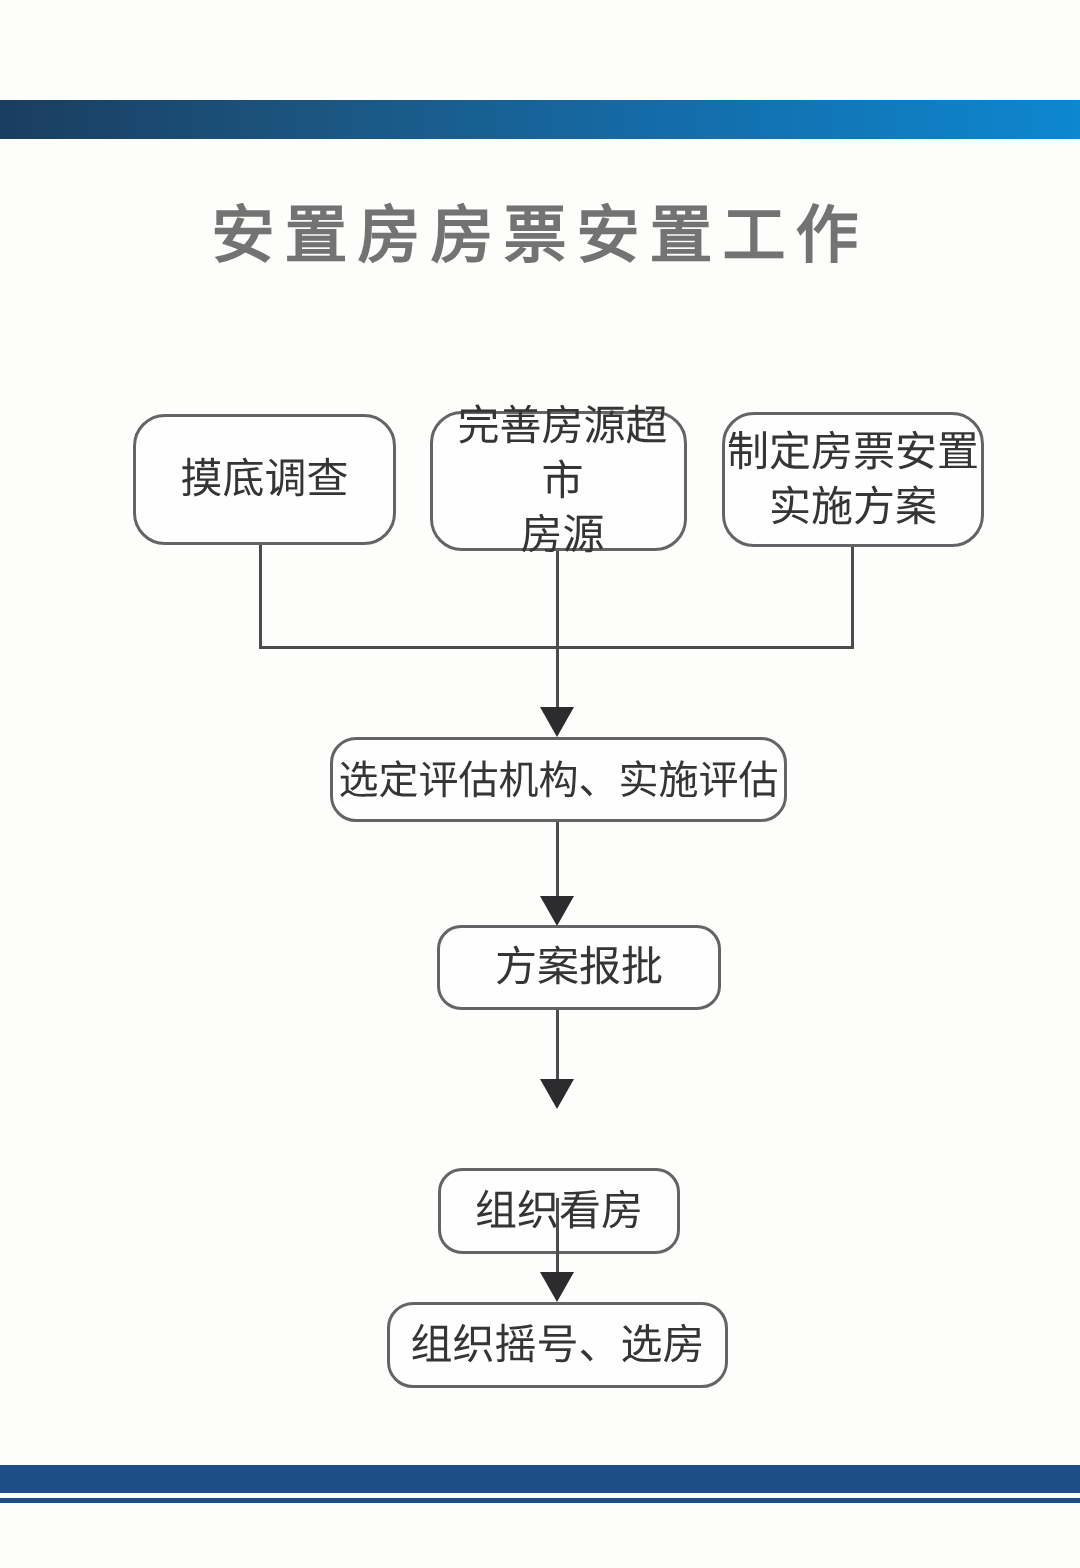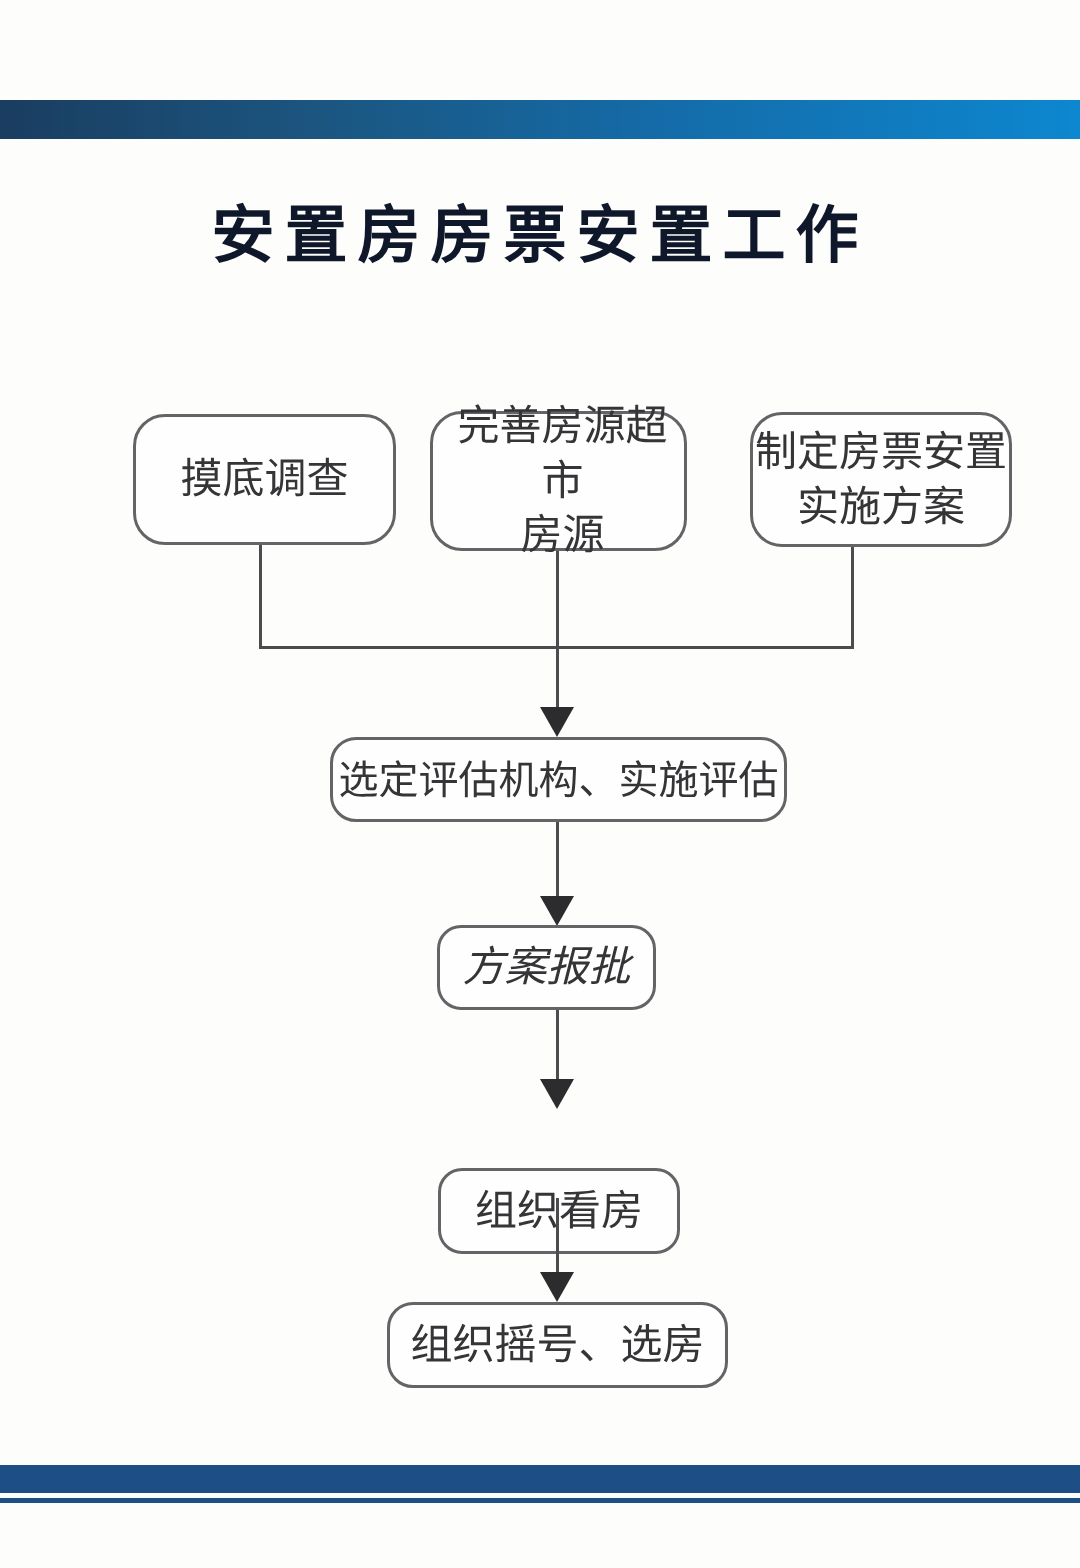--- a/index.html
+++ b/index.html
@@ -21,42 +21,42 @@
     background: #1d4e86;
   }
   .bottom-line {
     position: absolute; left: 0; top: 1498px; width: 1080px; height: 5px;
     background: #1d4e86;
   }
   
   .title {
     position: absolute; left: 0; top: 194px; width: 100%;
     margin: 0; text-align: center;
-    color: #0f172a; font-weight: 900; font-size: 63px;
+    color: #737373; font-weight: 900; font-size: 63px;
     line-height: 82px; letter-spacing: 10px;
   }
   .title span { display: block; }
   
   .node {
     position: absolute;
     background: #fefefe;
     border: 3px solid #646467;
     box-sizing: border-box;
     display: flex; align-items: center; justify-content: center;
     text-align: center;
     color: #353537;
     font-size: 42px;
     line-height: 1.3;
     white-space: pre-line;
   }
   .b1 { left: 133px; top: 414px; width: 263px; height: 131px; border-radius: 32px; }
   .b2 { left: 430px; top: 411px; width: 257px; height: 140px; border-radius: 32px; padding-left: 8px; }
-  .b3 { left: 722px; top: 412px; width: 262px; height: 135px; border-radius: 32px; margin-left: 28px; }
+  .b3 { left: 722px; top: 412px; width: 262px; height: 135px; border-radius: 32px; }
   .b4 { left: 330px; top: 737px; width: 457px; height: 85px;  border-radius: 26px; font-size: 40px; justify-content: center; }
-  .b5 { left: 437px; top: 925px; width: 219px; height: 85px;  border-radius: 24px; font-style: italic; }
+  .b5 { left: 437px; top: 925px; width: 284px; height: 85px;  border-radius: 24px; }
   .b6 { left: 438px; top: 1168px; width: 242px; height: 86px; border-radius: 24px; }
   .b7 { left: 387px; top: 1302px; width: 341px; height: 86px; border-radius: 26px; }
   
   .vline { position: absolute; width: 3px; background: #4c4c4e; }
   .hline { position: absolute; height: 3px; background: #4c4c4e; }
   .v1 { left: 259px; top: 545px;  height: 104px; }
   .v2 { left: 851px; top: 547px;  height: 102px; }
   .h1 { left: 259px; top: 646px;  width: 595px;  }
   .v3 { left: 556px; top: 551px;  height: 160px; }
   .v4 { left: 556px; top: 822px;  height: 76px;  }

